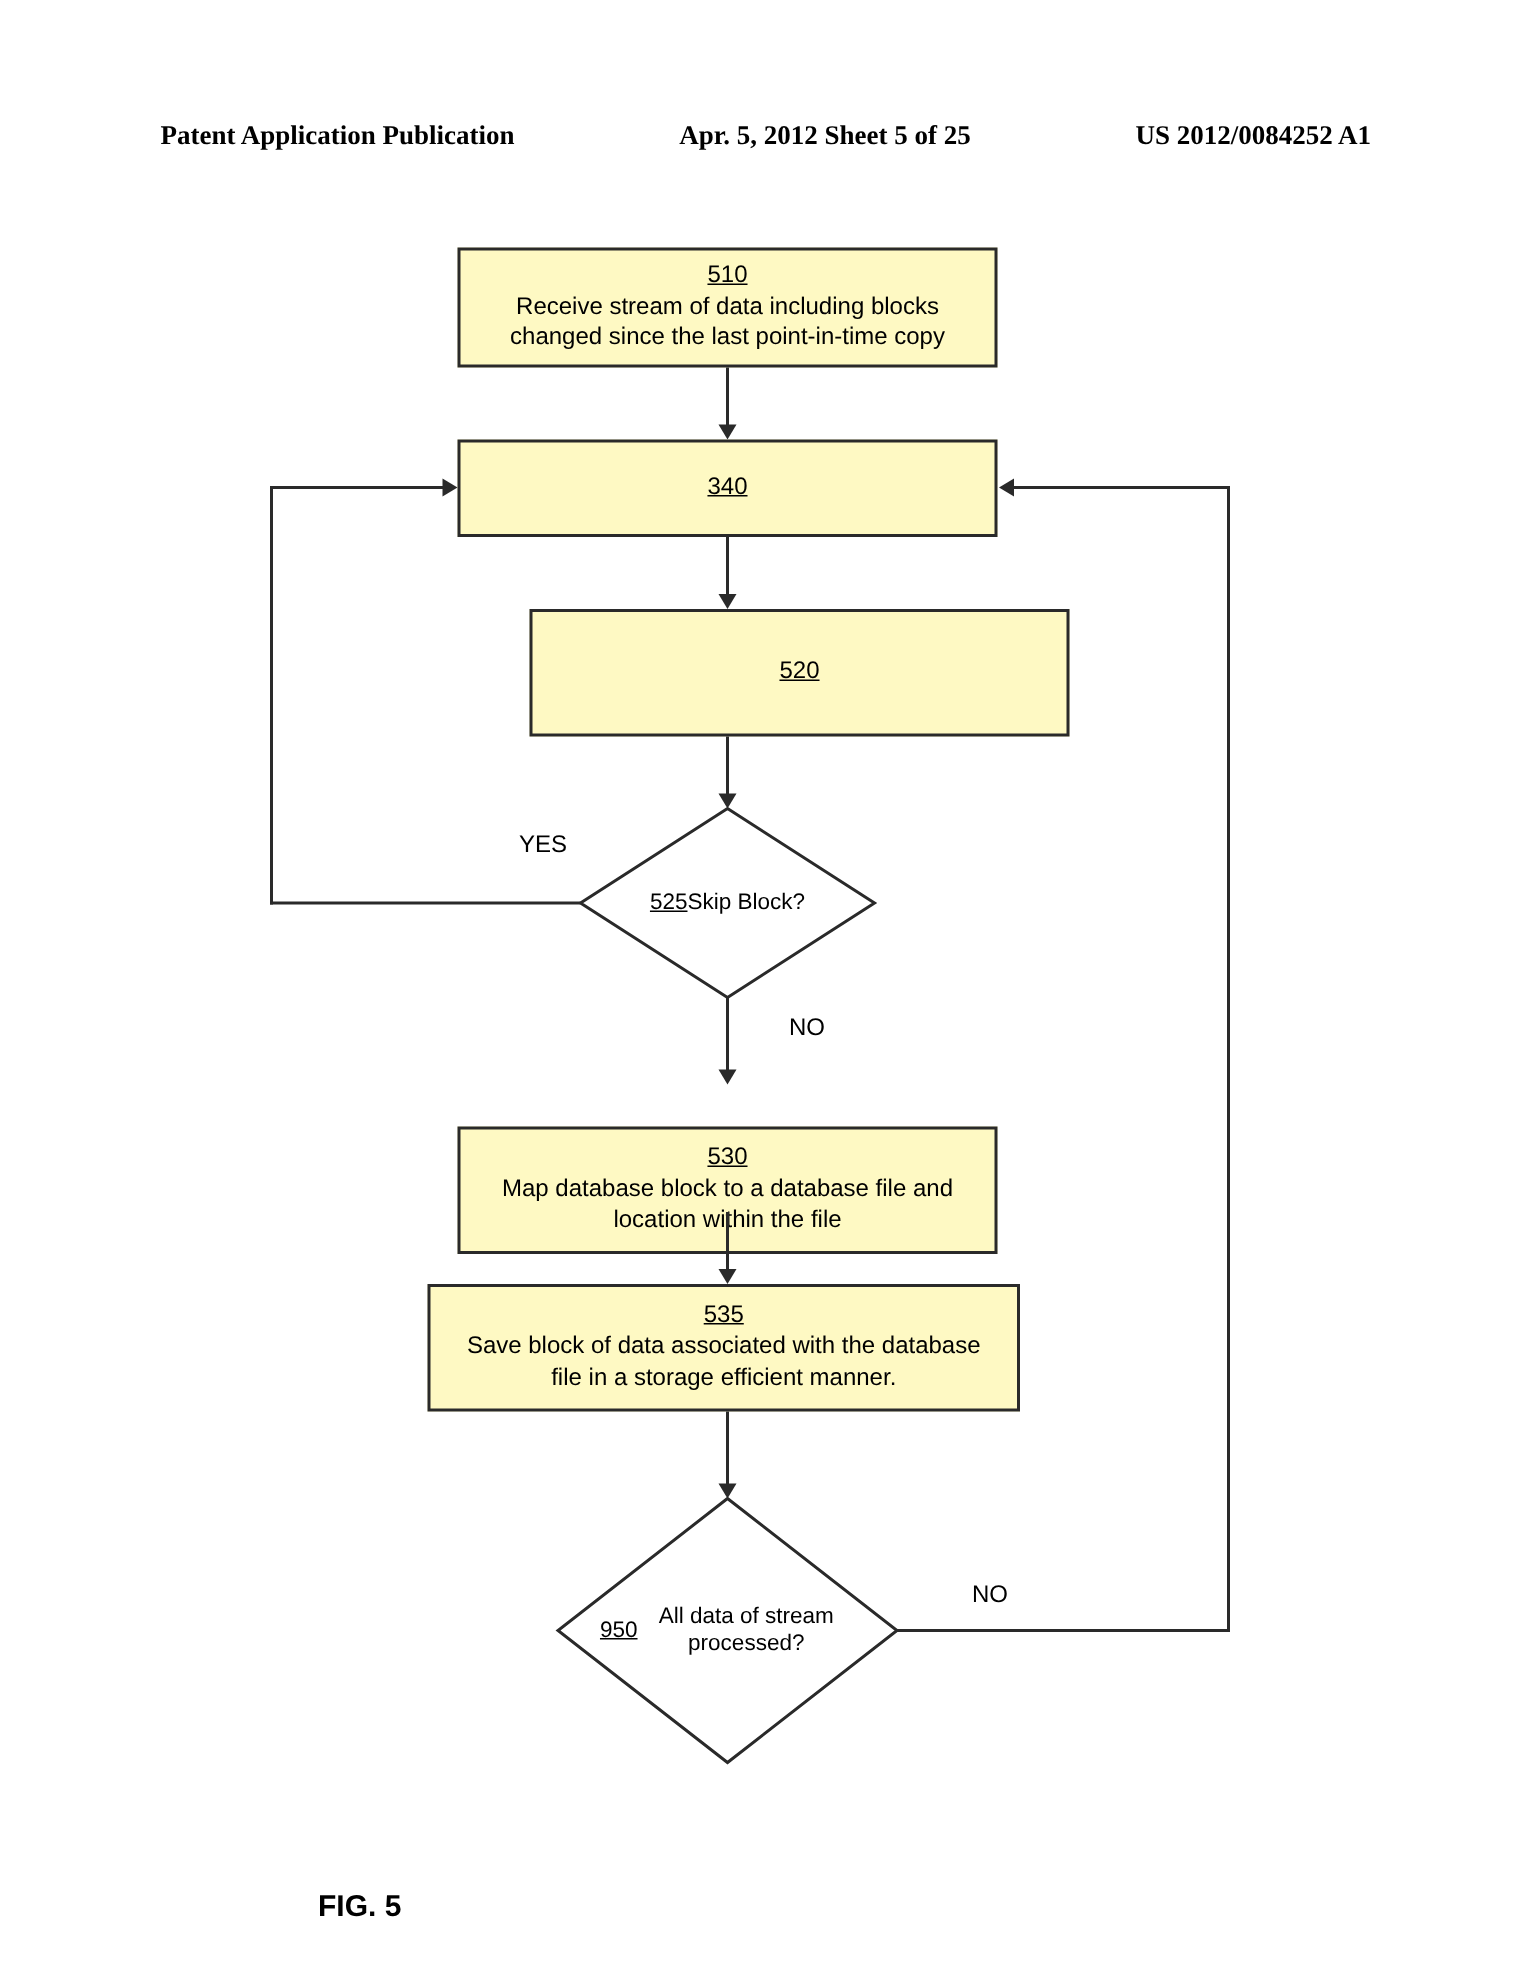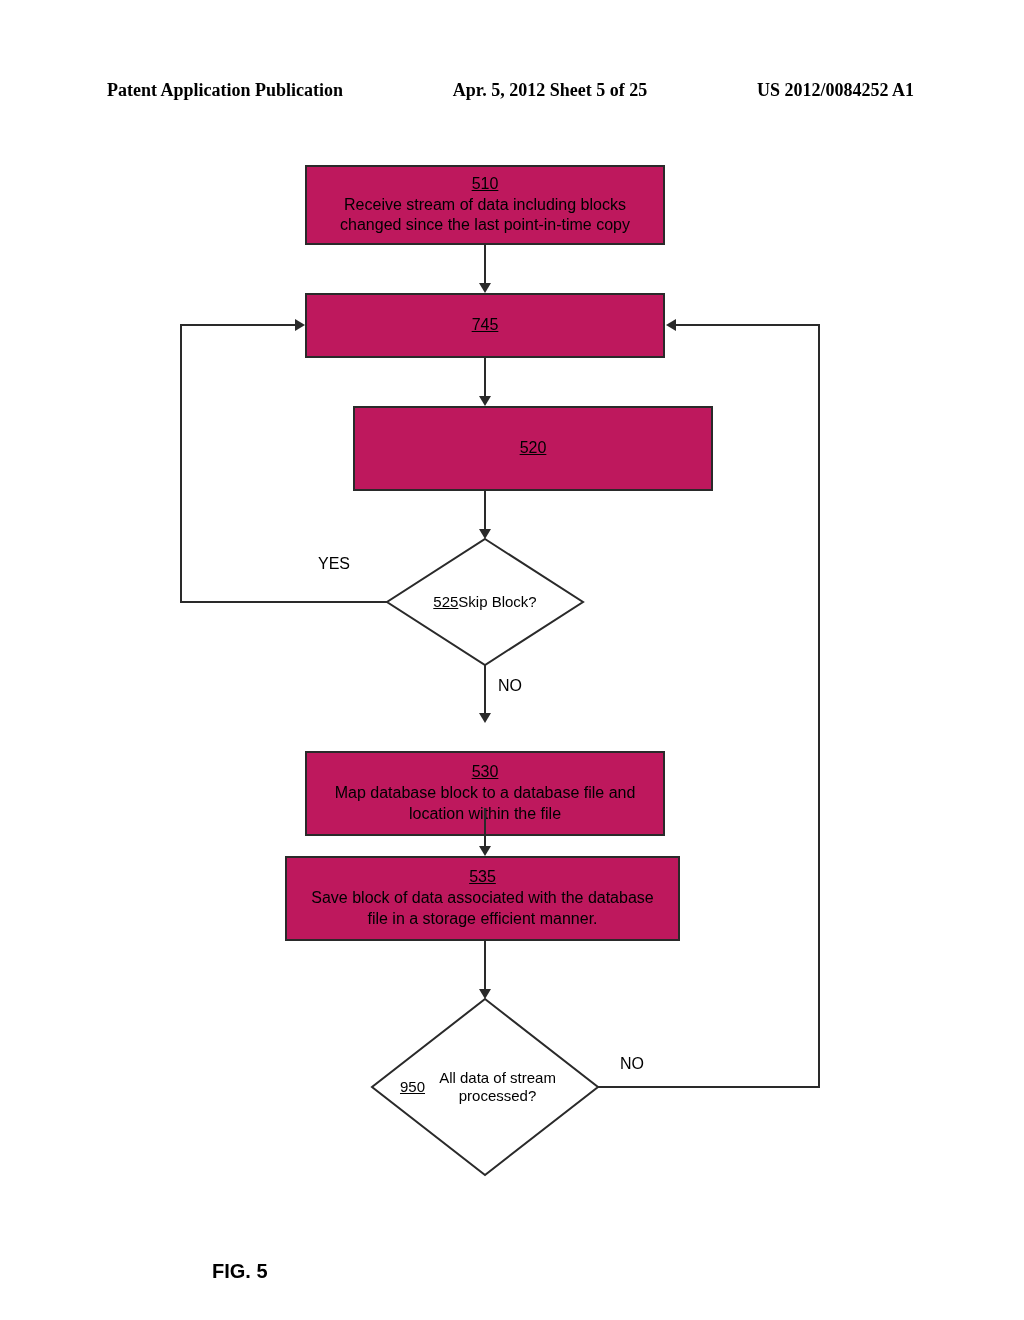--- a/index.html
+++ b/index.html
@@ -28,21 +28,21 @@
     .diagram {
       position: absolute;
       top: 155px;
       left: 150px;
       width: 730px;
       height: 1080px;
     }
     .box {
       position: absolute;
       border: 2px solid #2a2a2a;
-      background: #be185d;
+      background: #fef9c3;
       text-align: center;
       font-family: Arial, Helvetica, sans-serif;
       font-size: 16px;
       display: flex;
       flex-direction: column;
       justify-content: center;
       align-items: center;
       padding: 8px 12px;
       line-height: 1.3;
     }
@@ -107,20 +107,21 @@
     }
     .arrowhead-left {
       border-top: 6px solid transparent;
       border-bottom: 6px solid transparent;
       border-right: 10px solid #2a2a2a;
     }
     .edge-label {
       position: absolute;
       font-family: Arial, Helvetica, sans-serif;
       font-size: 16px;
+      margin-left: 28px;
     }
     .fig-label {
       position: absolute;
       font-family: Arial, Helvetica, sans-serif;
       font-size: 20px;
       font-weight: bold;
     }
   </style>
 </head>
 <body>
@@ -135,21 +136,21 @@
 
   <div class="box" style="left:155px; top:10px; width:360px; height:80px;">
     <span class="step-num">510</span>
     <span>Receive stream of data including blocks changed since the last point-in-time copy</span>
   </div>
 
   <div class="arrow-line arrow-v" style="left:334px; top:90px; height:40px;"></div>
   <div class="arrowhead arrowhead-down" style="left:329px; top:128px;"></div>
 
   <div class="box" style="left:155px; top:138px; width:360px; height:65px;">
-    <span class="step-num">745</span>
+    <span class="step-num">340</span>
   </div>
 
   <div class="arrow-line arrow-v" style="left:334px; top:203px; height:40px;"></div>
   <div class="arrowhead arrowhead-down" style="left:329px; top:241px;"></div>
 
   <div class="box" style="left:155px; top:251px; width:360px; height:85px;margin-left:48px;">
     <span class="step-num">520</span>
   </div>
 
   <div class="arrow-line arrow-v" style="left:334px; top:336px; height:40px;"></div>

